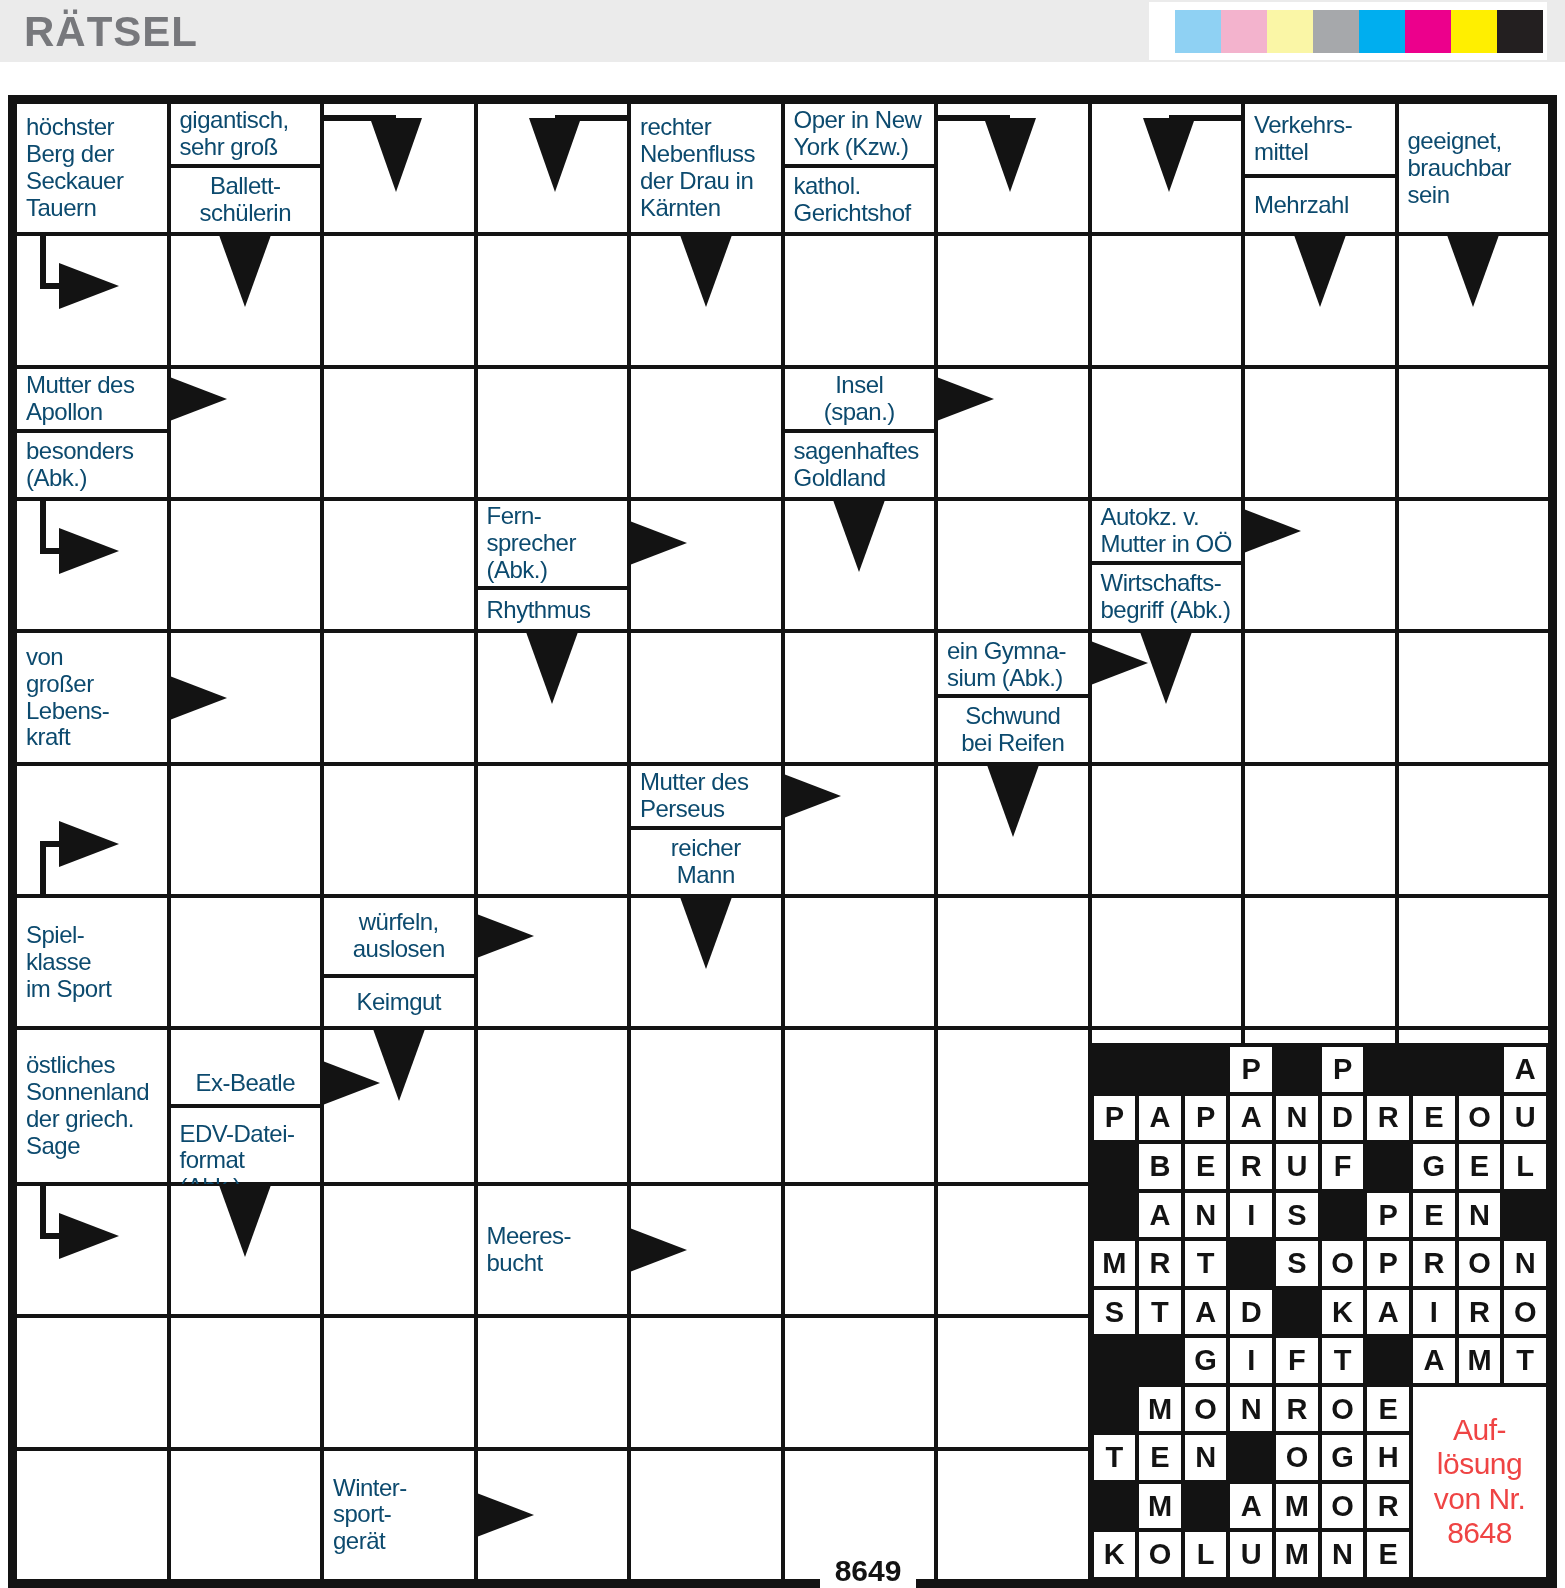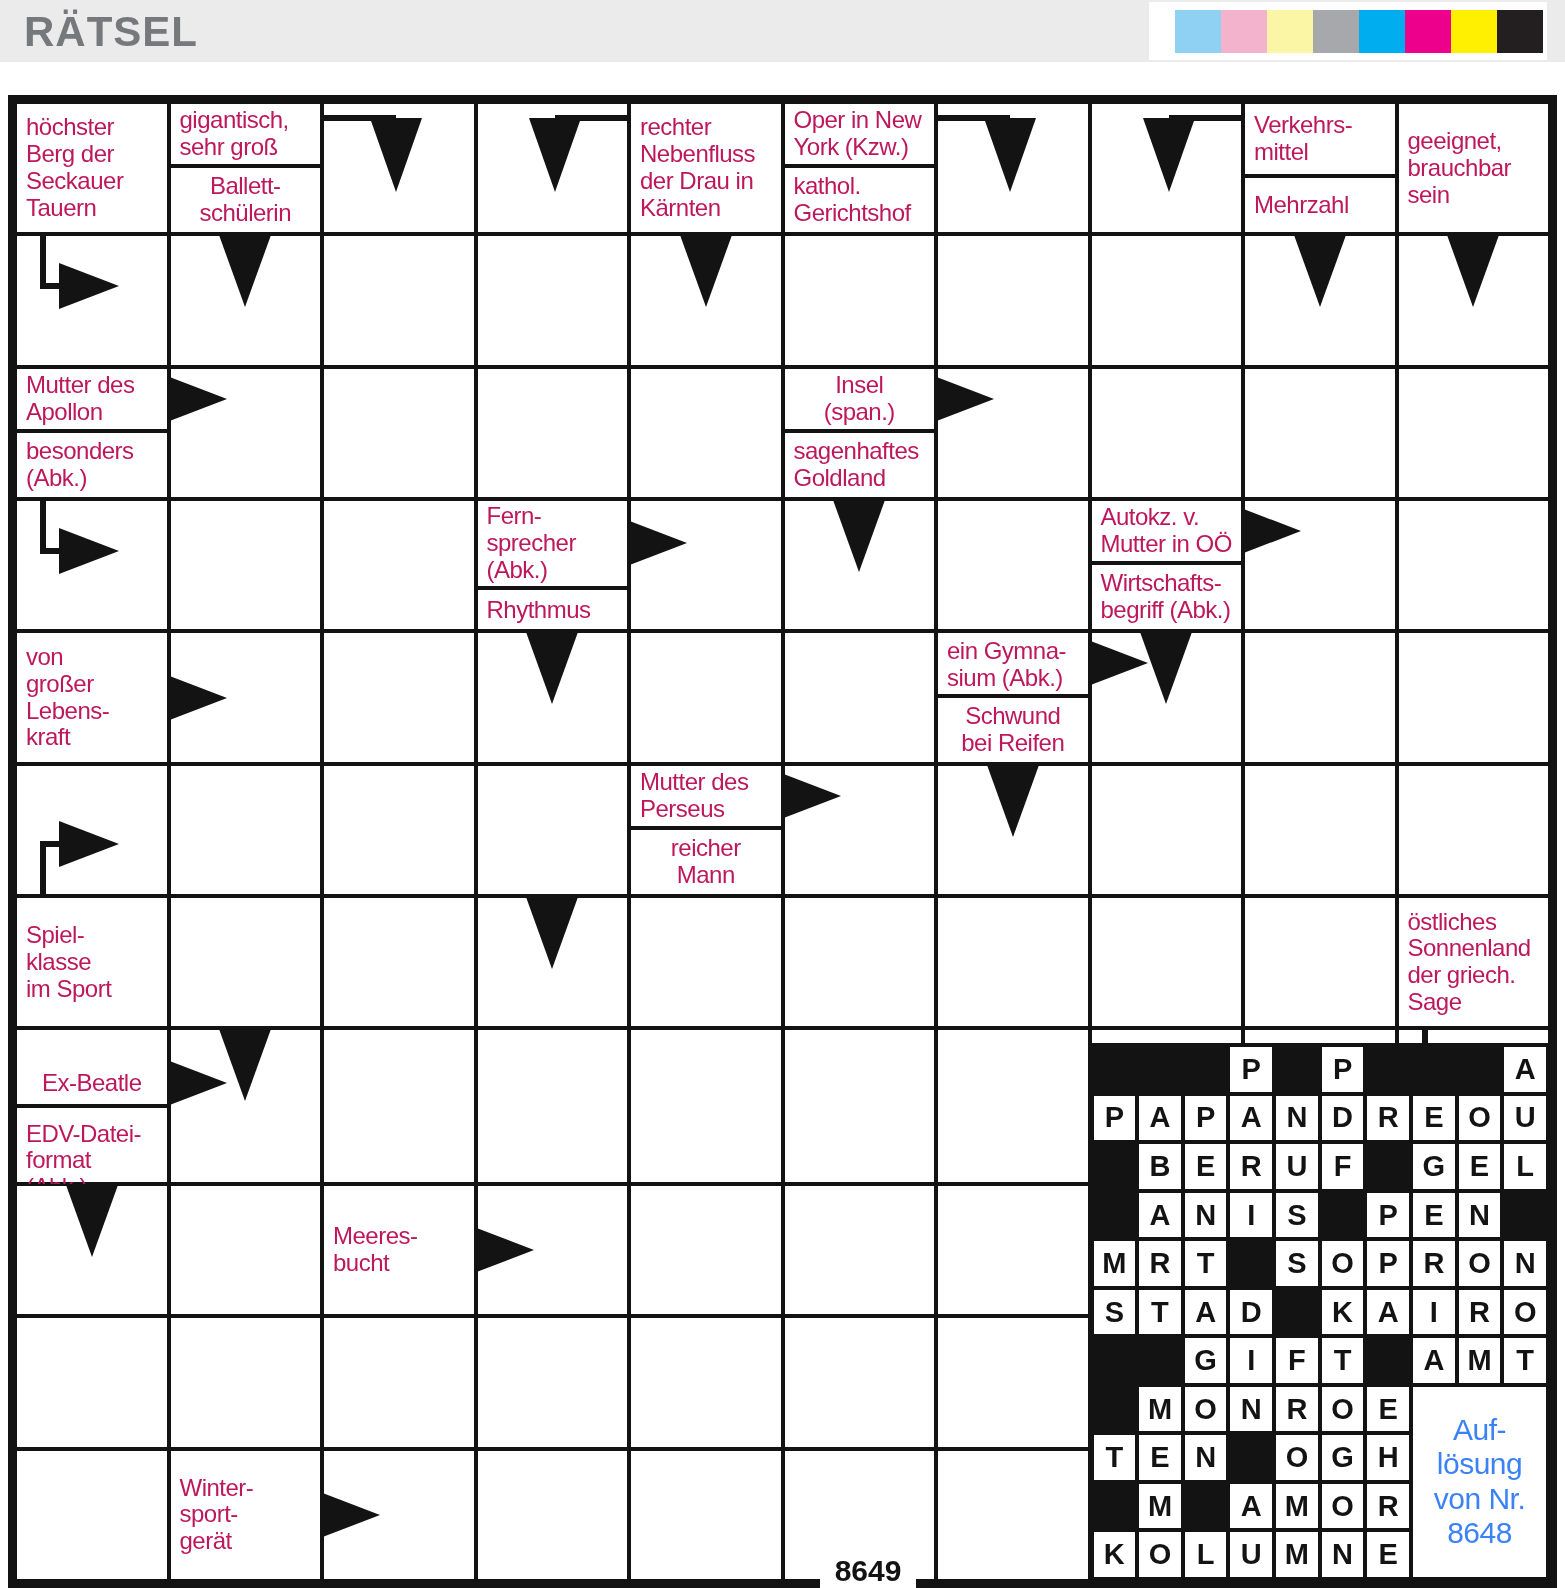--- a/index.html
+++ b/index.html
@@ -10,21 +10,21 @@
   .header { position:absolute; left:0; top:0; width:1565px; height:62px; background:#ebebeb; }
   .title { position:absolute; left:24px; top:8px; font-size:42px; font-weight:bold; letter-spacing:1px; color:#77787c; font-family:"Liberation Sans", sans-serif; }
   .calib-box { position:absolute; right:18px; top:2px; width:398px; height:58px; background:#fff; display:flex; align-items:center; padding-left:26px; }
   .swatch { width:46px; height:43px; }
 
   
   .grid { position:absolute; left:8px; top:95px; width:1549px; height:1493px;
           border:7px solid #131313; background:#fff;
           display:grid; grid-template-columns:repeat(10,1fr); grid-template-rows:repeat(11,1fr); }
   .cell { position:relative; border:2px solid #131313; background:#fff; }
-  .cell .txt { width:100%; font-size:24px; line-height:1.12; letter-spacing:-0.5px; color:#be185d;
+  .cell .txt { width:100%; font-size:24px; line-height:1.12; letter-spacing:-0.5px; color:#0c4a6e;
                white-space:pre-line; padding:2px 3px 2px 9px; text-align:left; }
   .cell .txt.ctr { text-align:center; padding-left:3px; }
   .cell.clue { display:flex; align-items:center; }
   .cell.splitcell { display:flex; flex-direction:column; }
   .sub { position:relative; display:flex; align-items:center; }
   .sub.first { border-bottom:4px solid #131313; }
 
   
   .ar { position:absolute; z-index:5; pointer-events:none; line-height:0; }
   .ar-right { right:-60px; top:50%; transform:translateY(-50%); width:0; height:0;
@@ -35,21 +35,21 @@
   .ar-bend-left-down { top:0; left:-2px; }
   .ar-bend-right-down { top:0; right:-2px; }
 
   
   .solution { position:absolute; left:70%; top:63.636%; width:30%; height:36.364%; z-index:10;
               background:#131313; display:grid; grid-template-columns:repeat(10,1fr); grid-template-rows:repeat(11,1fr);
               gap:4px; padding:4px; }
   .scell { background:#fff; display:flex; align-items:center; justify-content:center;
            font-size:29px; font-weight:bold; color:#131313; }
   .sol-label { grid-column:8/11; grid-row:8/12; background:#fff; display:flex; align-items:center; justify-content:center;
-               text-align:center; font-size:30px; line-height:1.15; letter-spacing:-0.5px; color:#3b82f6; white-space:pre-line; }
+               text-align:center; font-size:30px; line-height:1.15; letter-spacing:-0.5px; color:#ef4444; white-space:pre-line; }
 
   
   .num { position:absolute; left:805px; bottom:-7px; width:96px; height:36px; background:#fff; z-index:12;
          display:flex; align-items:flex-end; justify-content:center; font-size:30px; font-weight:bold; color:#131313; }
 </style>
 </head>
 <body>
 
 <div class="page">
   <div class="header">
@@ -299,20 +299,30 @@
       </div>
       <div class="cell"></div>
       <div class="cell"></div>
       <div class="cell"></div>
       <div class="cell clue">
         <div class="txt">Spiel-
 klasse
 im Sport</div>
       </div>
       <div class="cell"></div>
+      <div class="cell splitcell">
+        <div class="sub first" style="flex: 0 0 62%;">
+          <div class="txt ctr">würfeln,
+auslosen</div>
+          <div class="ar ar-right"></div>
+        </div>
+        <div class="sub" style="flex: 0 0 38%;">
+          <div class="txt ctr">Keimgut</div>
+        </div>
+      </div>
       <div class="cell"></div>
       <div class="cell">
         <div class="ar ar-down"><svg width="54" height="74" viewBox="0 0 54 74">
             <polygon points="1,0 53,0 27,72" fill="#131313"></polygon>
           </svg></div>
       </div>
       <div class="cell"></div>
       <div class="cell"></div>
       <div class="cell"></div>
       <div class="cell"></div>

